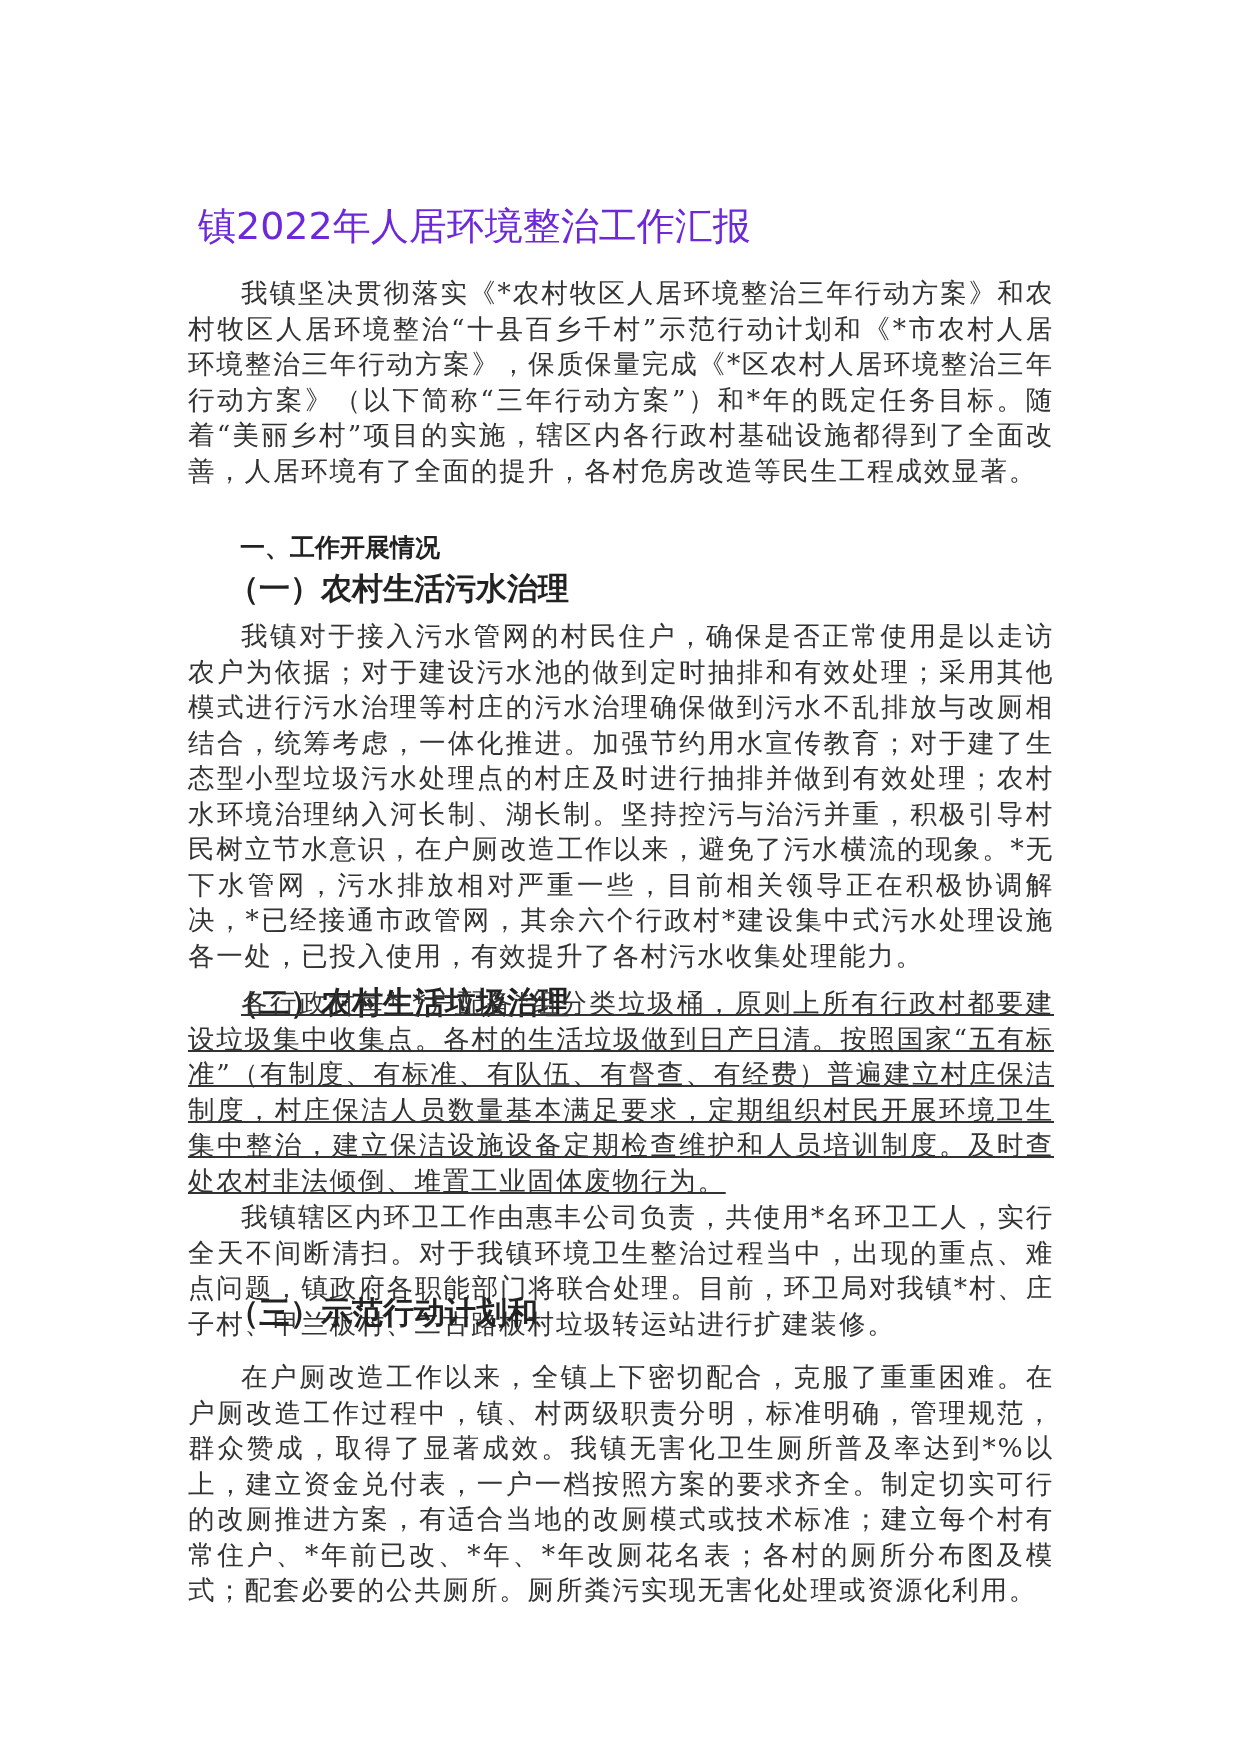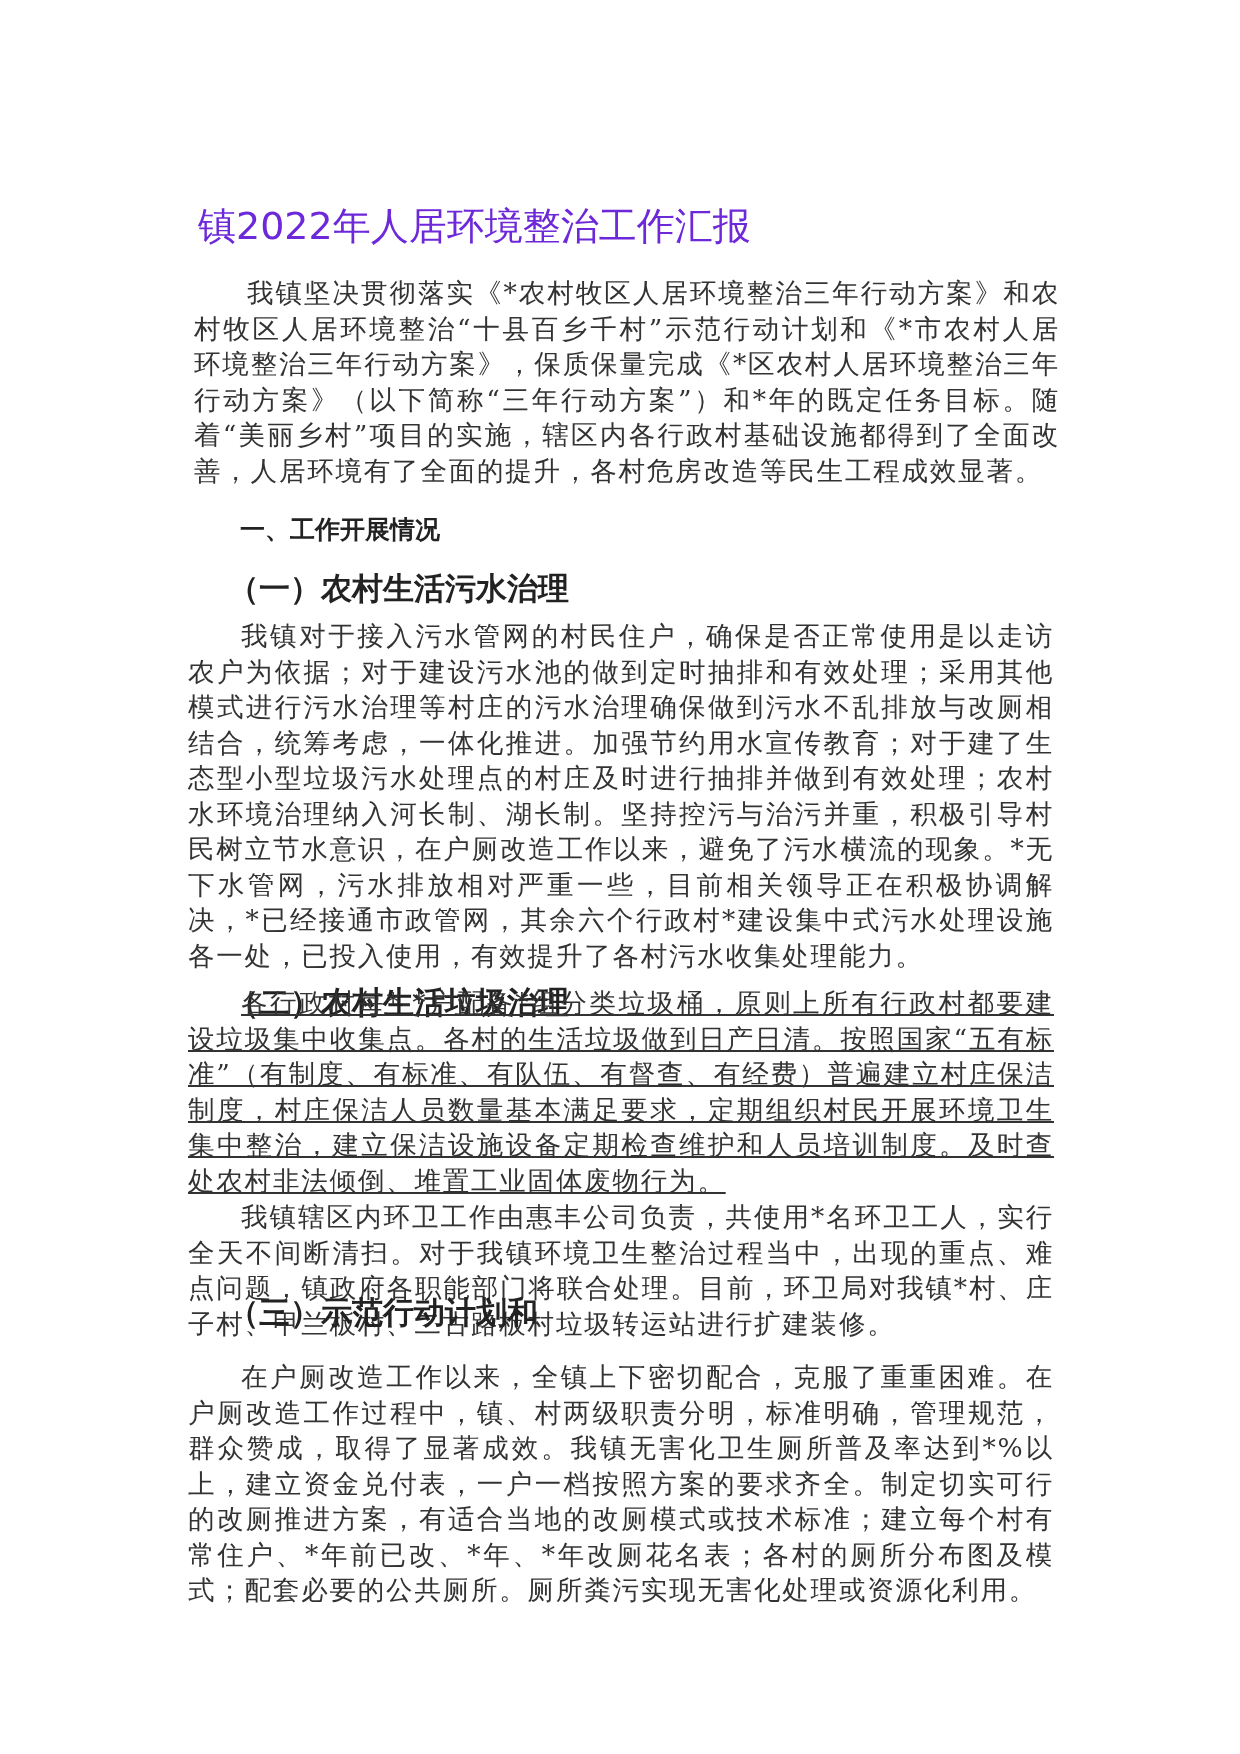--- a/index.html
+++ b/index.html
@@ -24,25 +24,25 @@
     line-height: 35px; color: #222; margin: 0; padding-left: 40px;
   }
   .block { position: absolute; left: 0; width: 866px; }
 </style>
 </head>
 <body>
 
 <div class="page">
   <div class="title">镇2022年人居环境整治工作汇报</div>
 
-  <div class="block" style="top:275px;margin-left:6px;">
+  <div class="block" style="top:275px;">
     <p class="body-text">我镇坚决贯彻落实《*农村牧区人居环境整治三年行动方案》和农村牧区人居环境整治“十县百乡千村”示范行动计划和《*市农村人居环境整治三年行动方案》，保质保量完成《*区农村人居环境整治三年行动方案》（以下简称“三年行动方案”）和*年的既定任务目标。随着“美丽乡村”项目的实施，辖区内各行政村基础设施都得到了全面改善，人居环境有了全面的提升，各村危房改造等民生工程成效显著。</p>
   </div>
 
-  <div class="block" style="top:512px;">
+  <div class="block" style="top:530px;">
     <p class="h1">一、工作开展情况</p>
   </div>
 
   <div class="block" style="top:571px;">
     <p class="h2">（一）农村生活污水治理</p>
   </div>
 
   <div class="block" style="top:618px;">
     <p class="body-text">我镇对于接入污水管网的村民住户，确保是否正常使用是以走访农户为依据；对于建设污水池的做到定时抽排和有效处理；采用其他模式进行污水治理等村庄的污水治理确保做到污水不乱排放与改厕相结合，统筹考虑，一体化推进。加强节约用水宣传教育；对于建了生态型小型垃圾污水处理点的村庄及时进行抽排并做到有效处理；农村水环境治理纳入河长制、湖长制。坚持控污与治污并重，积极引导村民树立节水意识，在户厕改造工作以来，避免了污水横流的现象。*无下水管网，污水排放相对严重一些，目前相关领导正在积极协调解决，*已经接通市政管网，其余六个行政村*建设集中式污水处理设施各一处，已投入使用，有效提升了各村污水收集处理能力。</p>
   </div>

